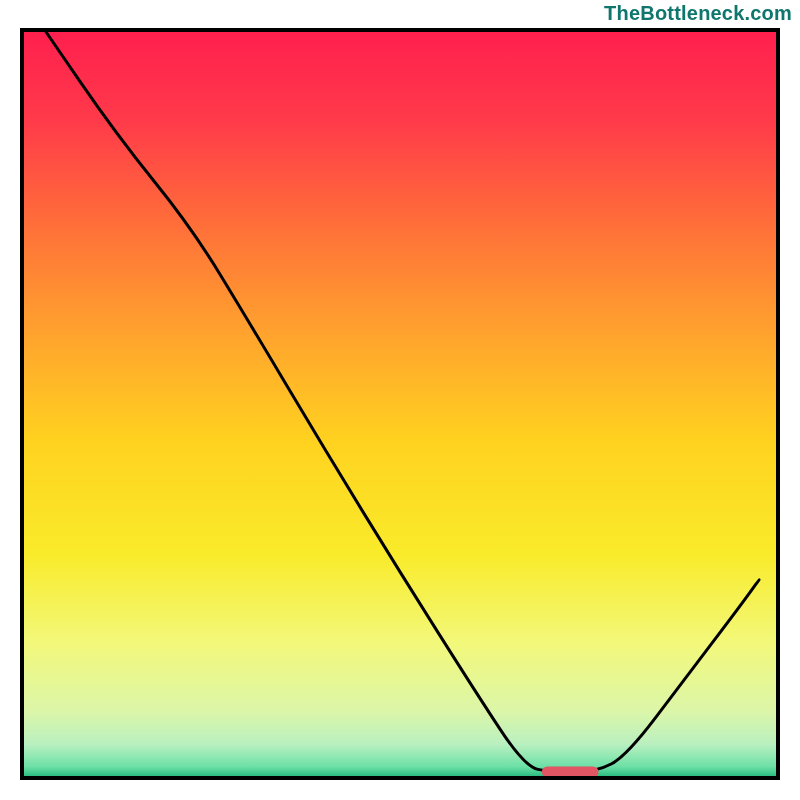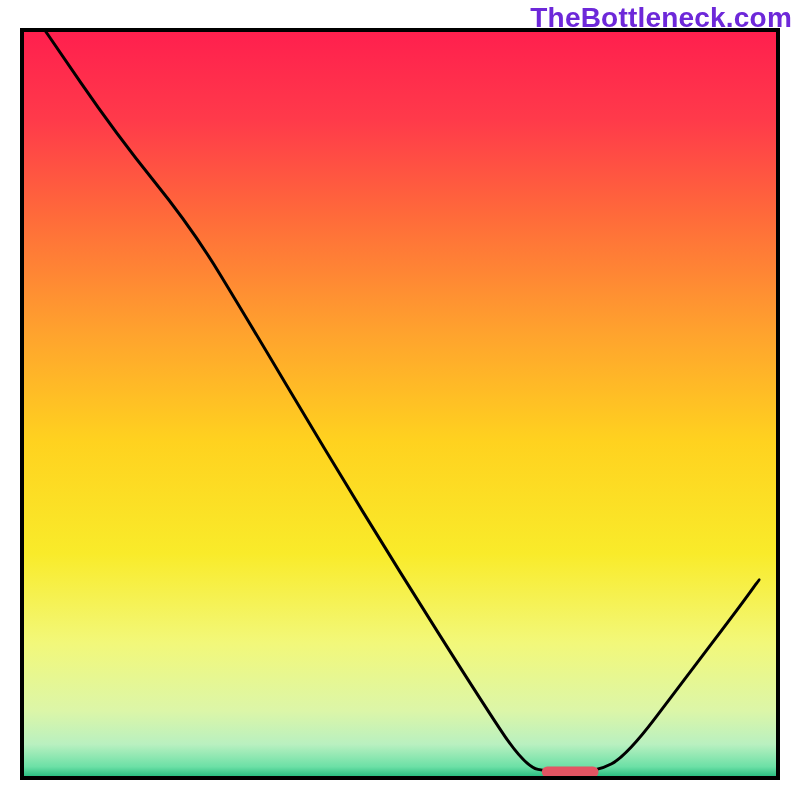--- a/index.html
+++ b/index.html
@@ -13,23 +13,23 @@
   .canvas {
     position: relative;
     width: 800px;
     height: 800px;
   }
   .watermark {
     position: absolute;
     top: 2px;
     right: 8px;
     font-family: Arial, Helvetica, sans-serif;
-    font-size: 28px;
+    font-size: 20px;
     font-weight: bold;
-    color: #6d28d9;
+    color: #0f766e;
     letter-spacing: 0.2px;
   }
   svg {
     position: absolute;
     top: 0;
     left: 0;
     display: block;
   }
   .curve {
     fill: none;

